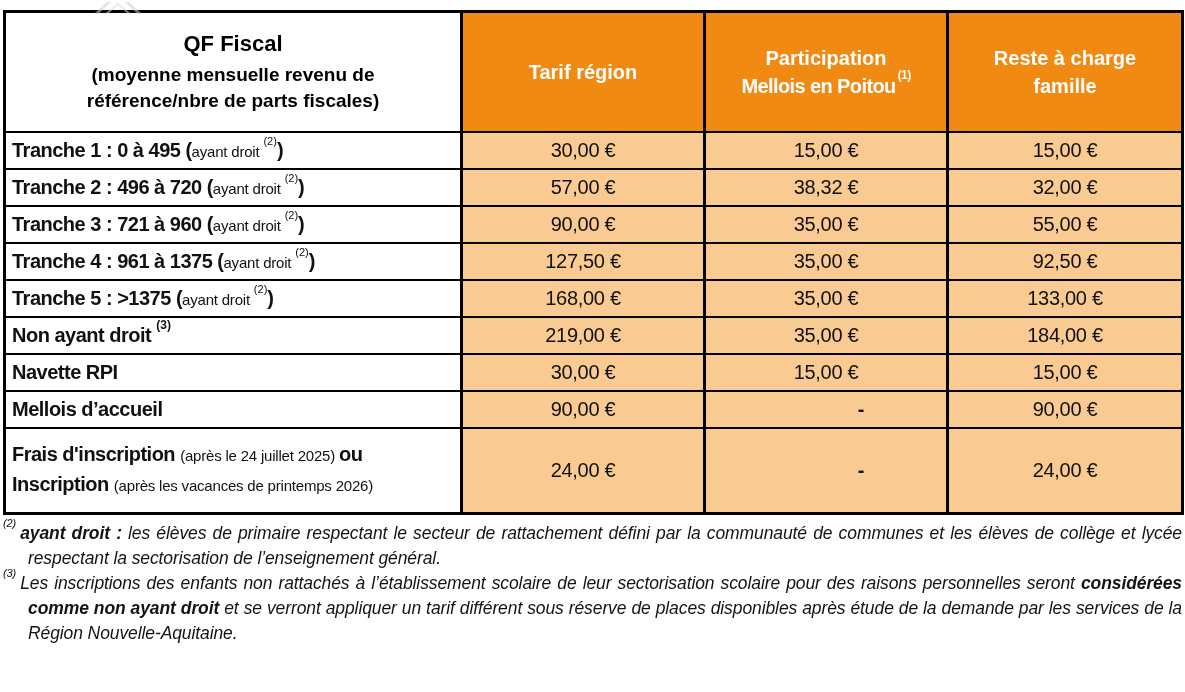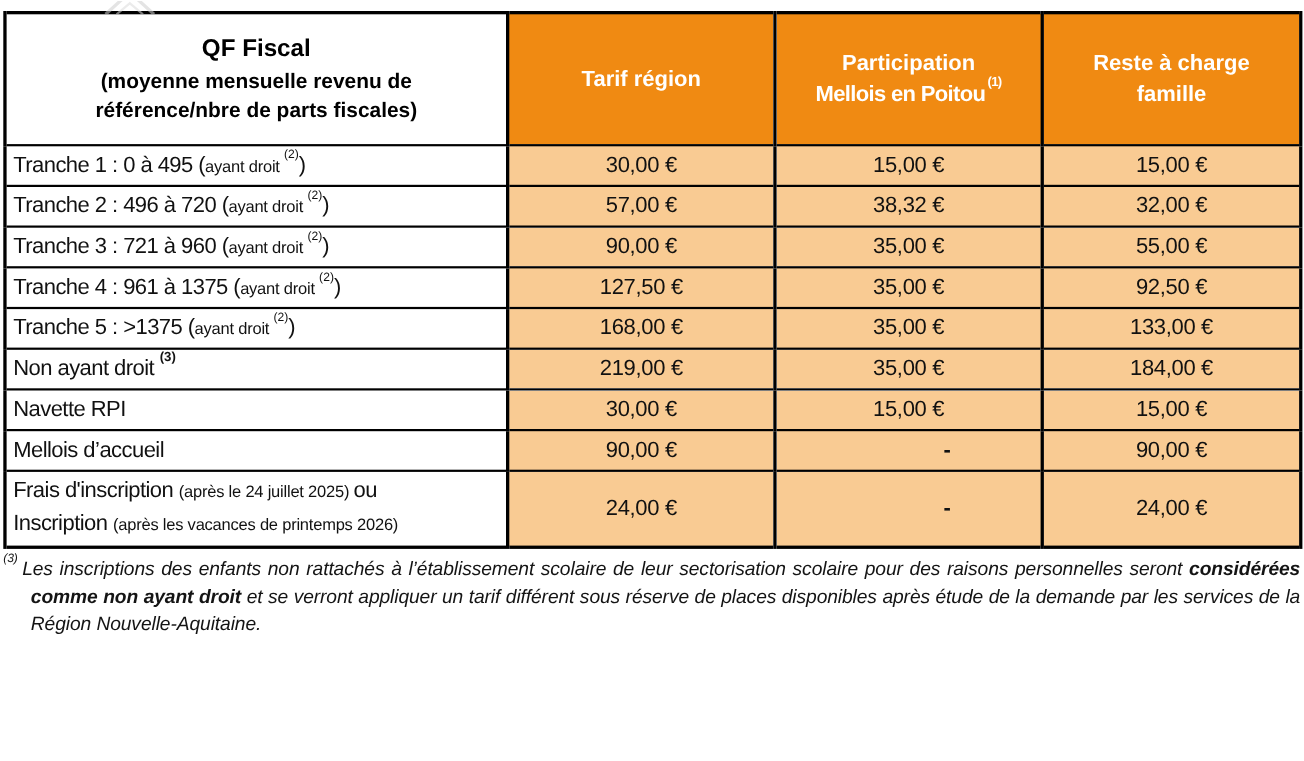--- a/index.html
+++ b/index.html
@@ -32,25 +32,25 @@
   thead tr{height:120px;}
   th{vertical-align:middle;text-align:center;}
   th.white-head{background:#fff;color:#000;}
   th.orange{background:var(--accent-orange);color:#fff;font-weight:bold;font-size:20px;line-height:28px;}
   .h-title{font-size:22px;font-weight:bold;line-height:30px;}
   .h-sub{font-size:19px;font-weight:bold;line-height:26px;max-width:372px;margin:3px auto 0;}
   .tight{letter-spacing:-0.6px;}
   .h-sup{font-size:12px;position:relative;top:-6px;margin-left:2px;line-height:0;}
 
   tbody tr.r{height:37px;}
-  tbody tr.r-tall{height:70px;}
+  tbody tr.r-tall{height:86px;}
   td.label{background:#fff;text-align:left;vertical-align:middle;padding:1px 4px 1px 6px;}
   td.val{background:var(--cell-peach);font-size:20px;text-align:center;vertical-align:middle;letter-spacing:-0.3px;}
   td.val.shift{padding-left:70px;font-weight:bold;}
-  .b{font-weight:normal;font-size:20px;letter-spacing:-0.5px;}
+  .b{font-weight:bold;font-size:20px;letter-spacing:-0.5px;}
   .n{font-size:15px;letter-spacing:-0.2px;}
   .sup-n{font-size:11px;position:relative;top:-5px;line-height:0;letter-spacing:0;}
   .sup-b{font-size:12px;font-weight:bold;position:relative;top:-6px;line-height:0;letter-spacing:0;}
   .label .line{white-space:nowrap;line-height:28px;}
 
   .footnotes{margin:6px 0 0 3px;width:1179px;}
   .fn{
     margin:0;padding-left:25px;text-indent:-25px;
     text-align:justify;font-style:italic;
     font-size:17.5px;line-height:25px;letter-spacing:-0.1px;color:#141414;
@@ -151,16 +151,17 @@
           <div class="line"><span class="b">Inscription </span><span class="n">(après les vacances de printemps 2026)</span></div>
         </td>
         <td class="val">24,00 €</td>
         <td class="val shift">-</td>
         <td class="val">24,00 €</td>
       </tr>
     </tbody>
   </table>
 
   <div class="footnotes">
+    <p class="fn"><sup class="fn-sup">(2)</sup><span></span><span class="fn-b">ayant droit :</span><span> les élèves de primaire respectant le secteur de rattachement défini par la communauté de communes et les élèves de collège et lycée respectant la sectorisation de l’enseignement général.</span></p>
     <p class="fn"><sup class="fn-sup">(3)</sup><span>Les inscriptions des enfants non rattachés à l’établissement scolaire de leur sectorisation scolaire pour des raisons personnelles seront </span><span class="fn-b">considérées comme non ayant droit</span><span> et se verront appliquer un tarif différent sous réserve de places disponibles après étude de la demande par les services de la Région Nouvelle-Aquitaine.</span></p>
   </div>
 
 </div>
 
 </body></html>

